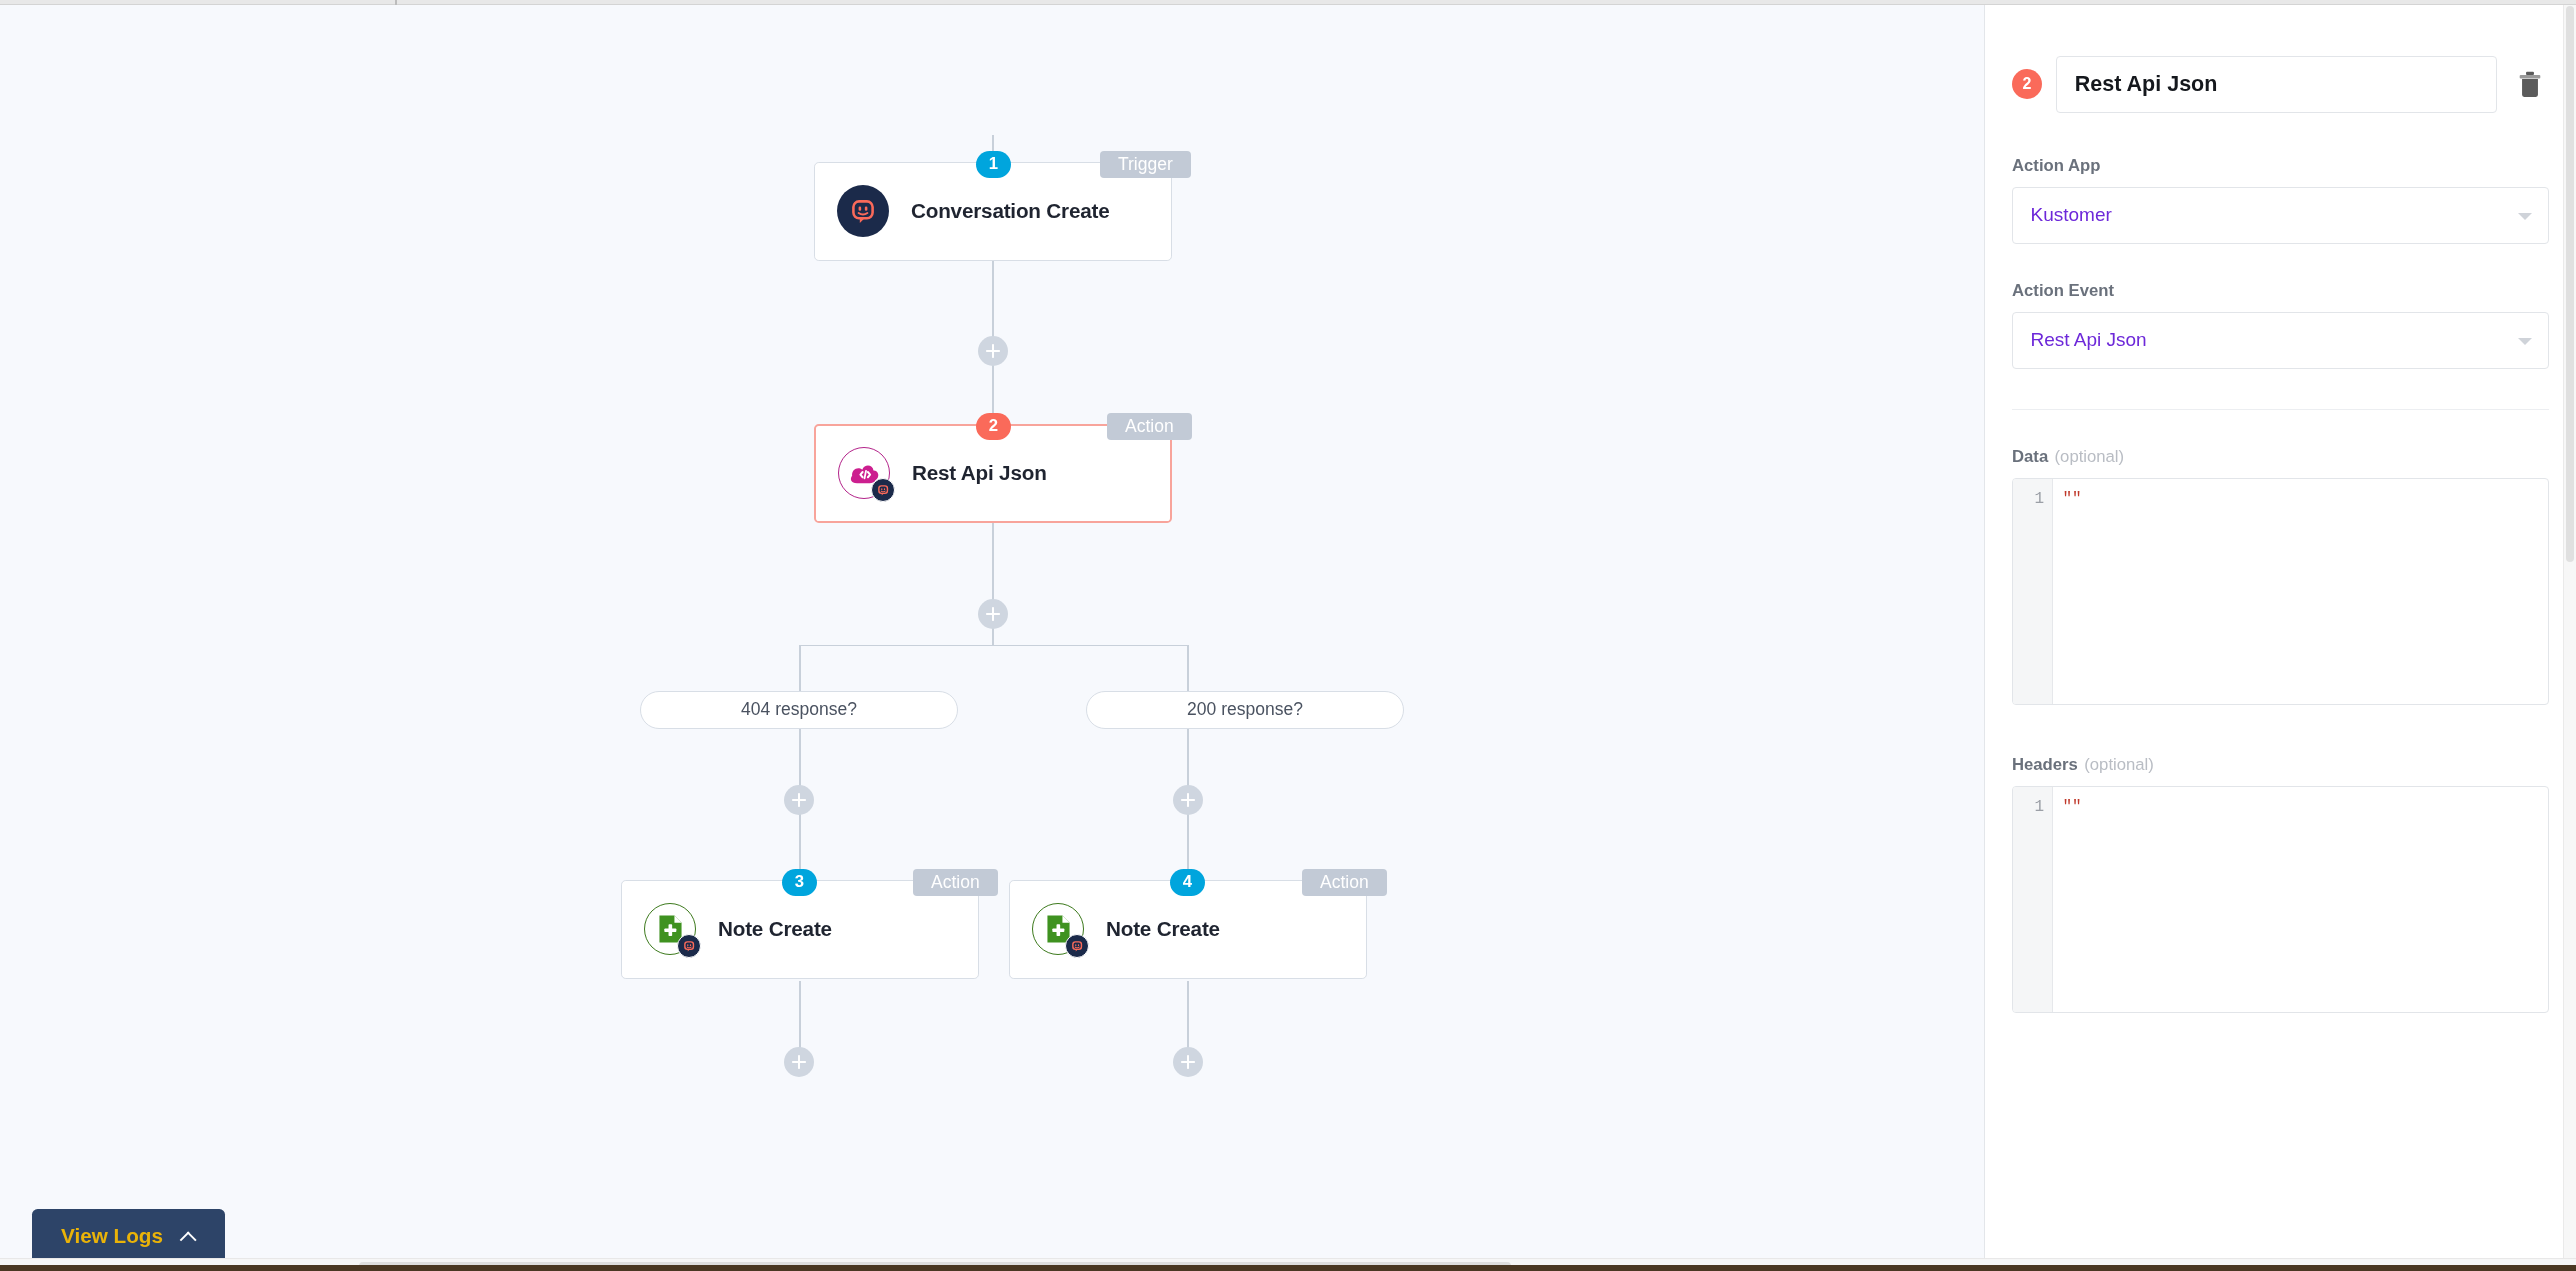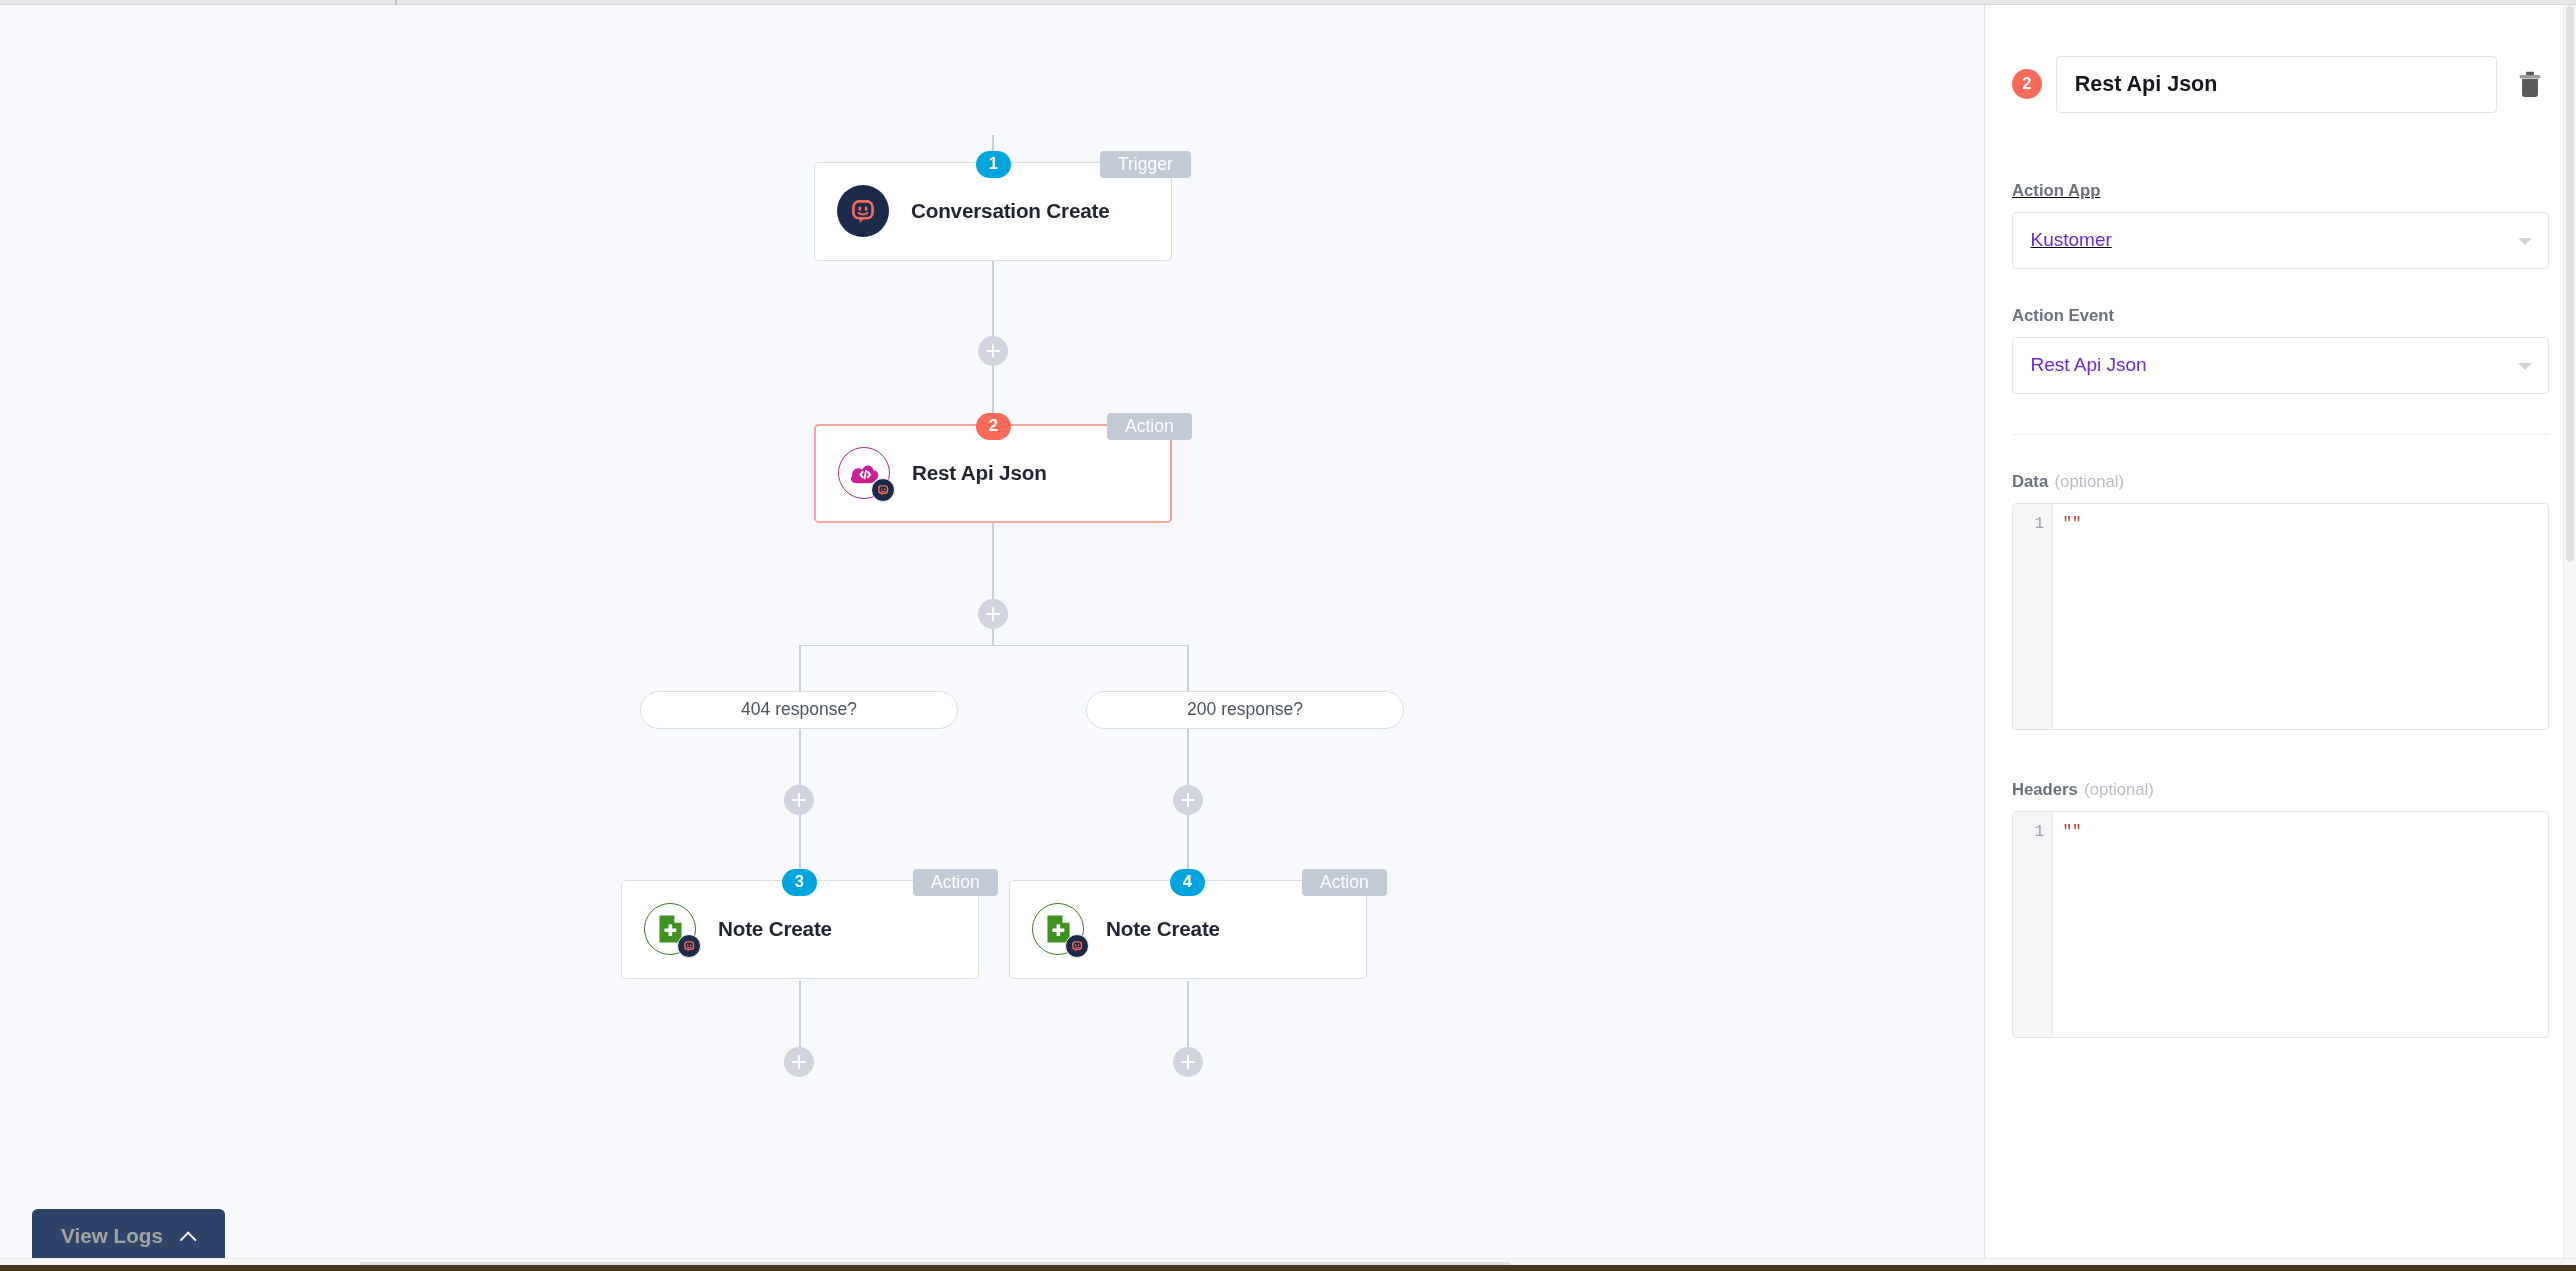--- a/index.html
+++ b/index.html
@@ -103,21 +103,21 @@
     position: absolute; height: 38px; border-radius: 19px;
     background: #ffffff; border: 1.6px solid #d8dee6;
     display: flex; align-items: center; justify-content: center;
     font-size: 17.5px; color: #4a5260; cursor: pointer; z-index: 4;
   }
 
   
   .view-logs {
     position: absolute; left: 32px; bottom: 8px;
     height: 54px; padding: 0 29px; border-radius: 5.6px 5.6px 0 0;
-    background: #2d4468; color: #a3a3a3;
+    background: #2d4468; color: #eab308;
     display: flex; align-items: center; gap: 19px;
     font-size: 20.7px; font-weight: bold; cursor: pointer; z-index: 20;
   }
   .chev-up {
     width: 0; height: 0; position: relative; display: inline-block;
     width: 14.3px; height: 9.5px;
   }
   .chev-up::before {
     content: ""; position: absolute; left: 0; top: 2.4px;
     width: 10.3px; height: 10.3px; border-left: 2.4px solid #fff; border-top: 2.4px solid #fff;
@@ -363,21 +363,21 @@
         <div class="title-input">Rest Api Json</div>
         <div class="trash-btn">
           <svg width="24" height="27" viewBox="0 0 30 34" aria-hidden="true">
             <rect x="10" y="1" width="10" height="4" rx="1.3" fill="#5b5b5b"></rect>
             <rect x="2" y="5" width="26" height="4.5" rx="1.3" fill="#9a9a9a"></rect>
             <path d="M5 10 H25 V30 A2.6 2.6 0 0 1 22.4 32.6 H7.6 A2.6 2.6 0 0 1 5 30 Z" fill="#5b5b5b"></path>
           </svg>
         </div>
       </div>
 
-      <div class="field-block" style="margin-top:68px;text-decoration:underline;">
+      <div class="field-block" style="margin-top:43px;">
         <div class="field-label">Action App</div>
         <div class="select-box">
           <span>Kustomer</span>
           <span class="caret"></span>
         </div>
       </div>
 
       <div class="field-block" style="margin-top:37px;">
         <div class="field-label">Action Event</div>
         <div class="select-box">

